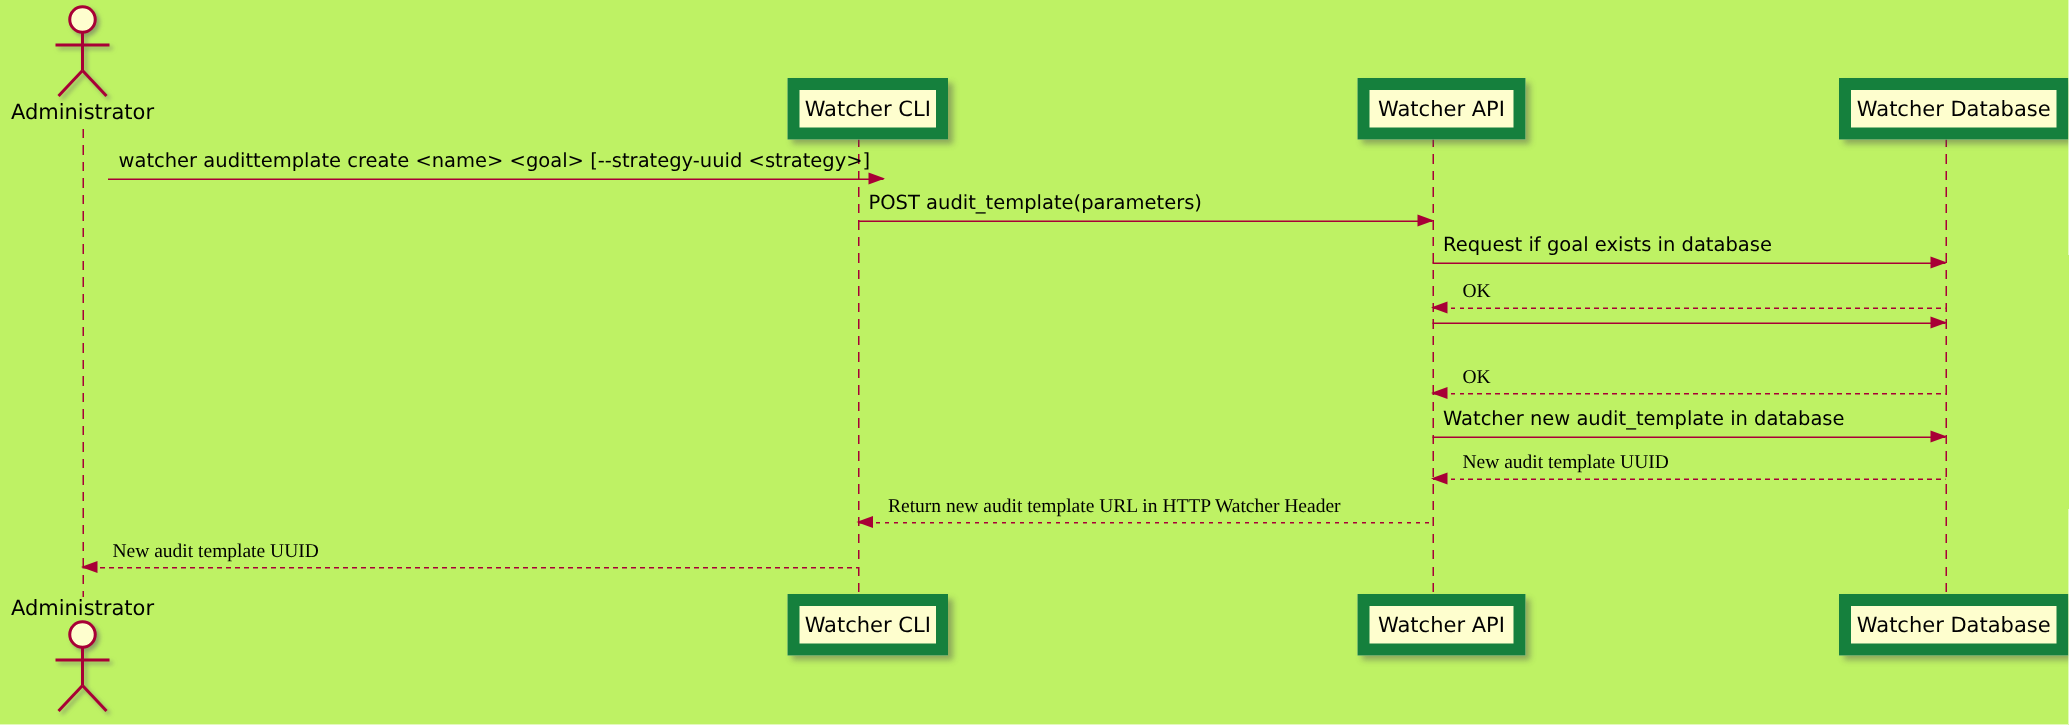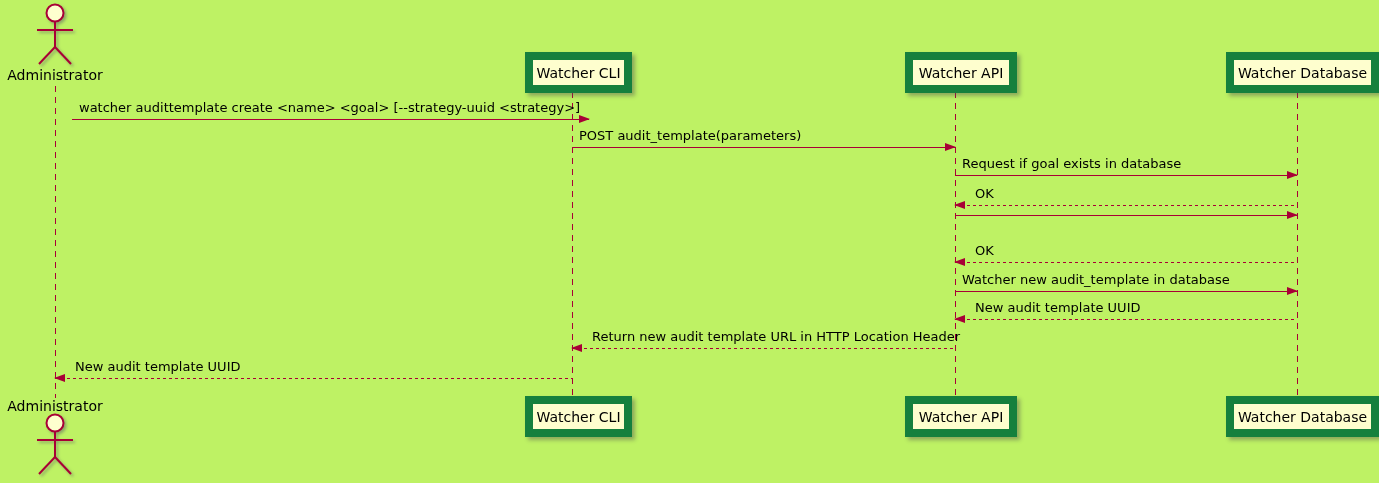--- a/index.html
+++ b/index.html
@@ -31,21 +31,21 @@
     position:absolute; width:120px; text-align:center;
     font-size:14px; white-space:nowrap;
   }
   
   .msg { position:absolute; }
   .msg .lbl {
     font-size:13px; line-height:14px; height:14px;
     margin-bottom:4px; white-space:nowrap;
   }
   .msg.fwd .lbl { padding-left:7px; }
-  .msg.ret .lbl { padding-left:20px; }
+  .msg.ret .lbl { padding-left:20px;font-family:Liberation Serif, serif; }
   .msg .line { position:relative; height:1px; }
   .msg.solid .line { background:#A80036; }
   .msg.dashed .line {
     background:repeating-linear-gradient(90deg,#A80036 0 3px,transparent 3px 6px);
   }
   .arr { position:absolute; width:0; height:0; top:-4px; }
   .arr.right { right:-1px; border-top:4px solid transparent; border-bottom:4px solid transparent; border-left:11px solid #A80036; }
   .arr.left  { left:-1px;  border-top:4px solid transparent; border-bottom:4px solid transparent; border-right:11px solid #A80036; }
 </style>
 </head>
@@ -120,21 +120,21 @@
   </div>
 
   <div class="msg dashed ret" style="left:955px; top:301px; width:342px;">
     <div class="lbl">New audit template UUID</div>
     <div class="line">
         <span class="arr left"></span>
       </div>
   </div>
 
   <div class="msg dashed ret" style="left:572px; top:330px; width:383px;">
-    <div class="lbl">Return new audit template URL in HTTP Location Header</div>
+    <div class="lbl">Return new audit template URL in HTTP Watcher Header</div>
     <div class="line">
         <span class="arr left"></span>
       </div>
   </div>
 
   <div class="msg dashed ret" style="left:55px; top:360px; width:517px;">
     <div class="lbl">New audit template UUID</div>
     <div class="line">
         <span class="arr left"></span>
       </div>

